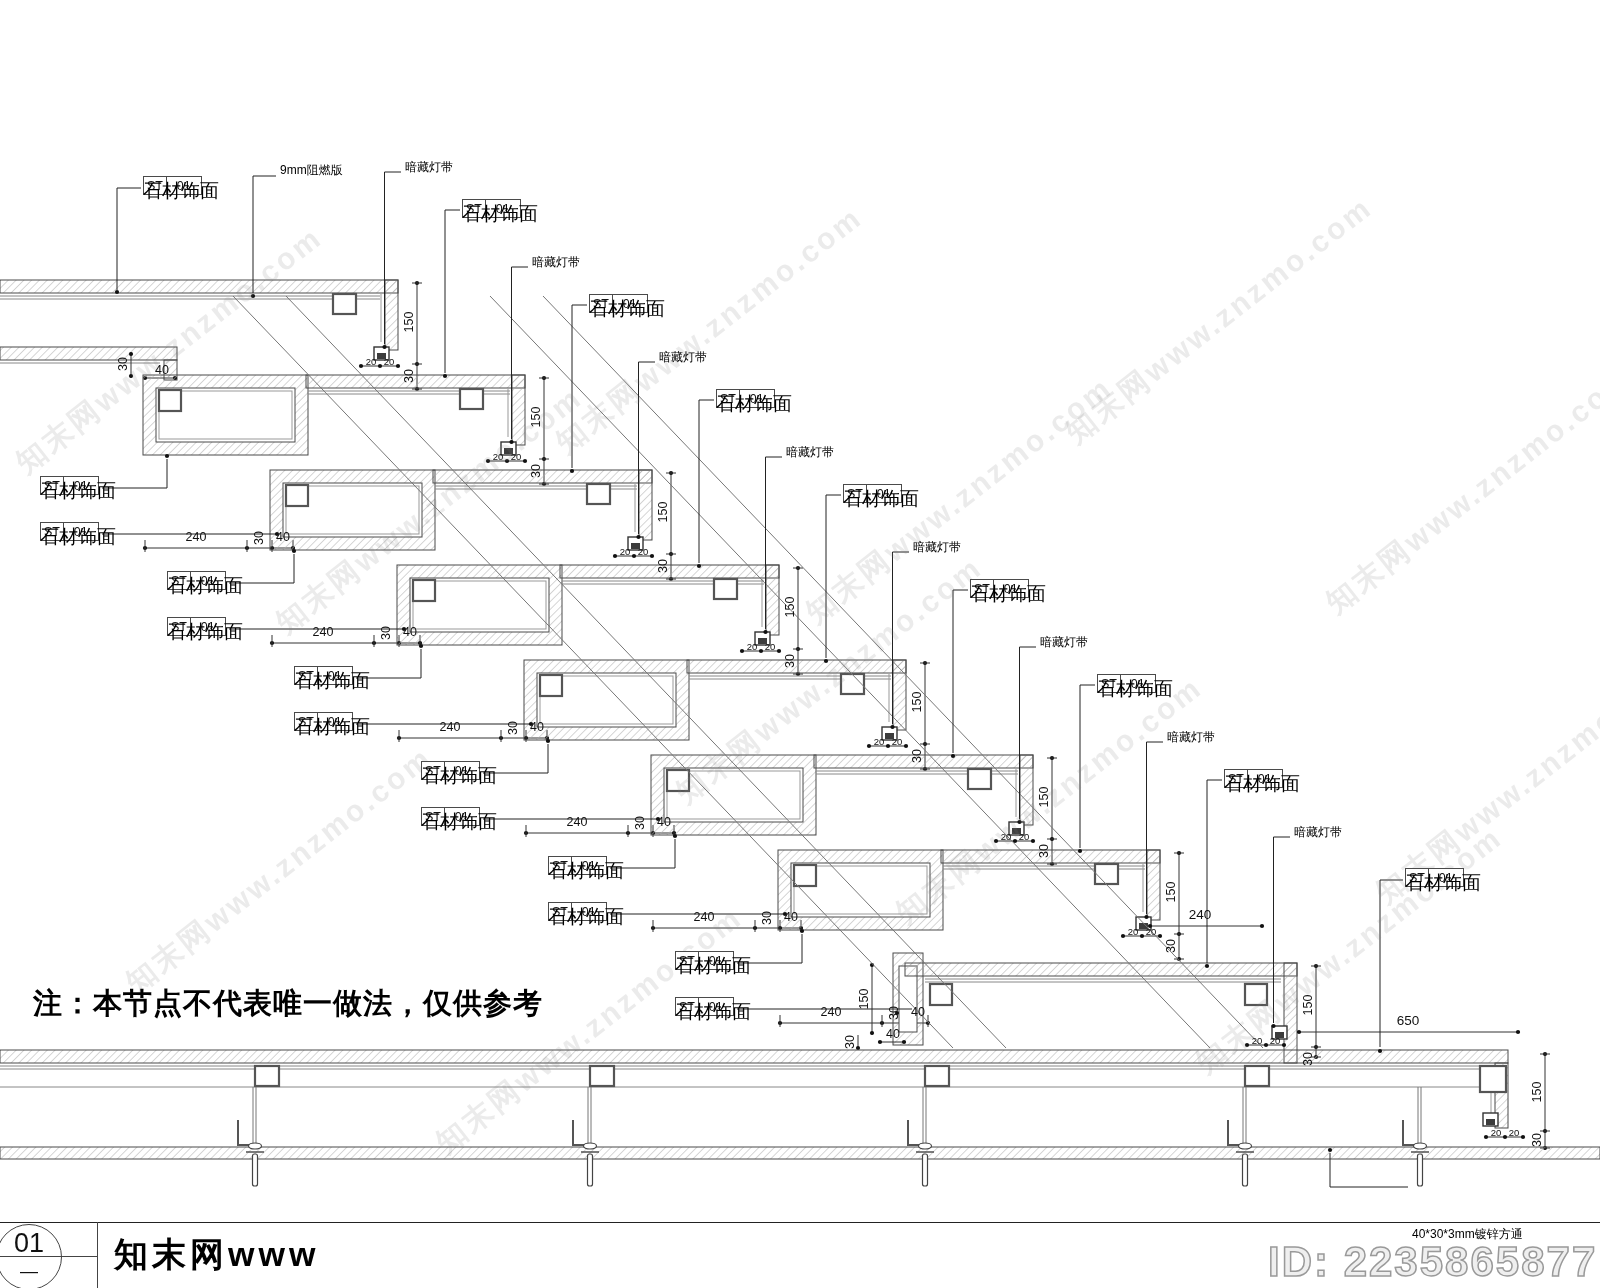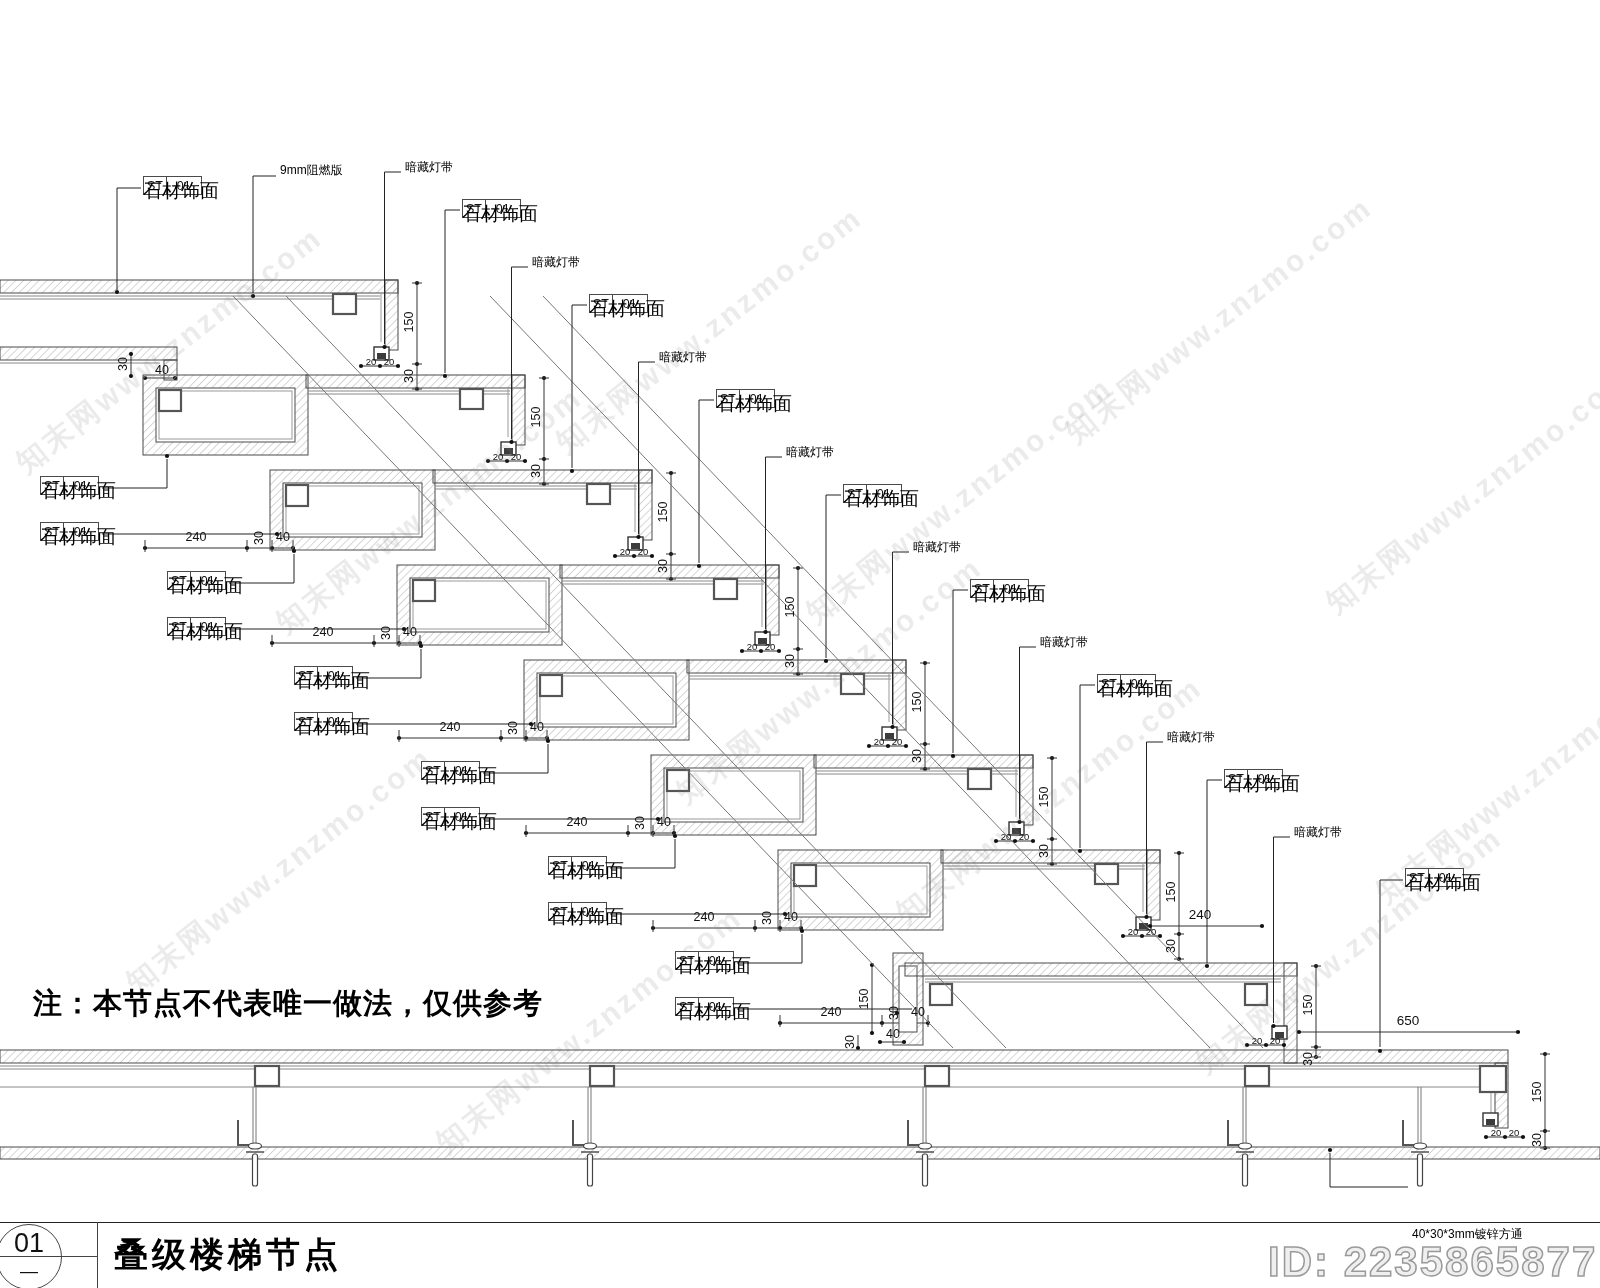--- a/index.html
+++ b/index.html
@@ -675,14 +675,14 @@
   <div class="note">注：本节点不代表唯一做法，仅供参考</div>
   <div class="id-wm">ID: 2235865877</div>
 
   <div class="f-line"></div>
   <div class="f-bubble">
     <div class="num">01</div>
     <div class="mid"></div>
     <div class="dash">—</div>
   </div>
   <div class="f-sep"></div>
-  <div class="f-title">叠级楼梯节点</div>
+  <div class="f-title">知末网www</div>
 </div>
 
 </body></html>

